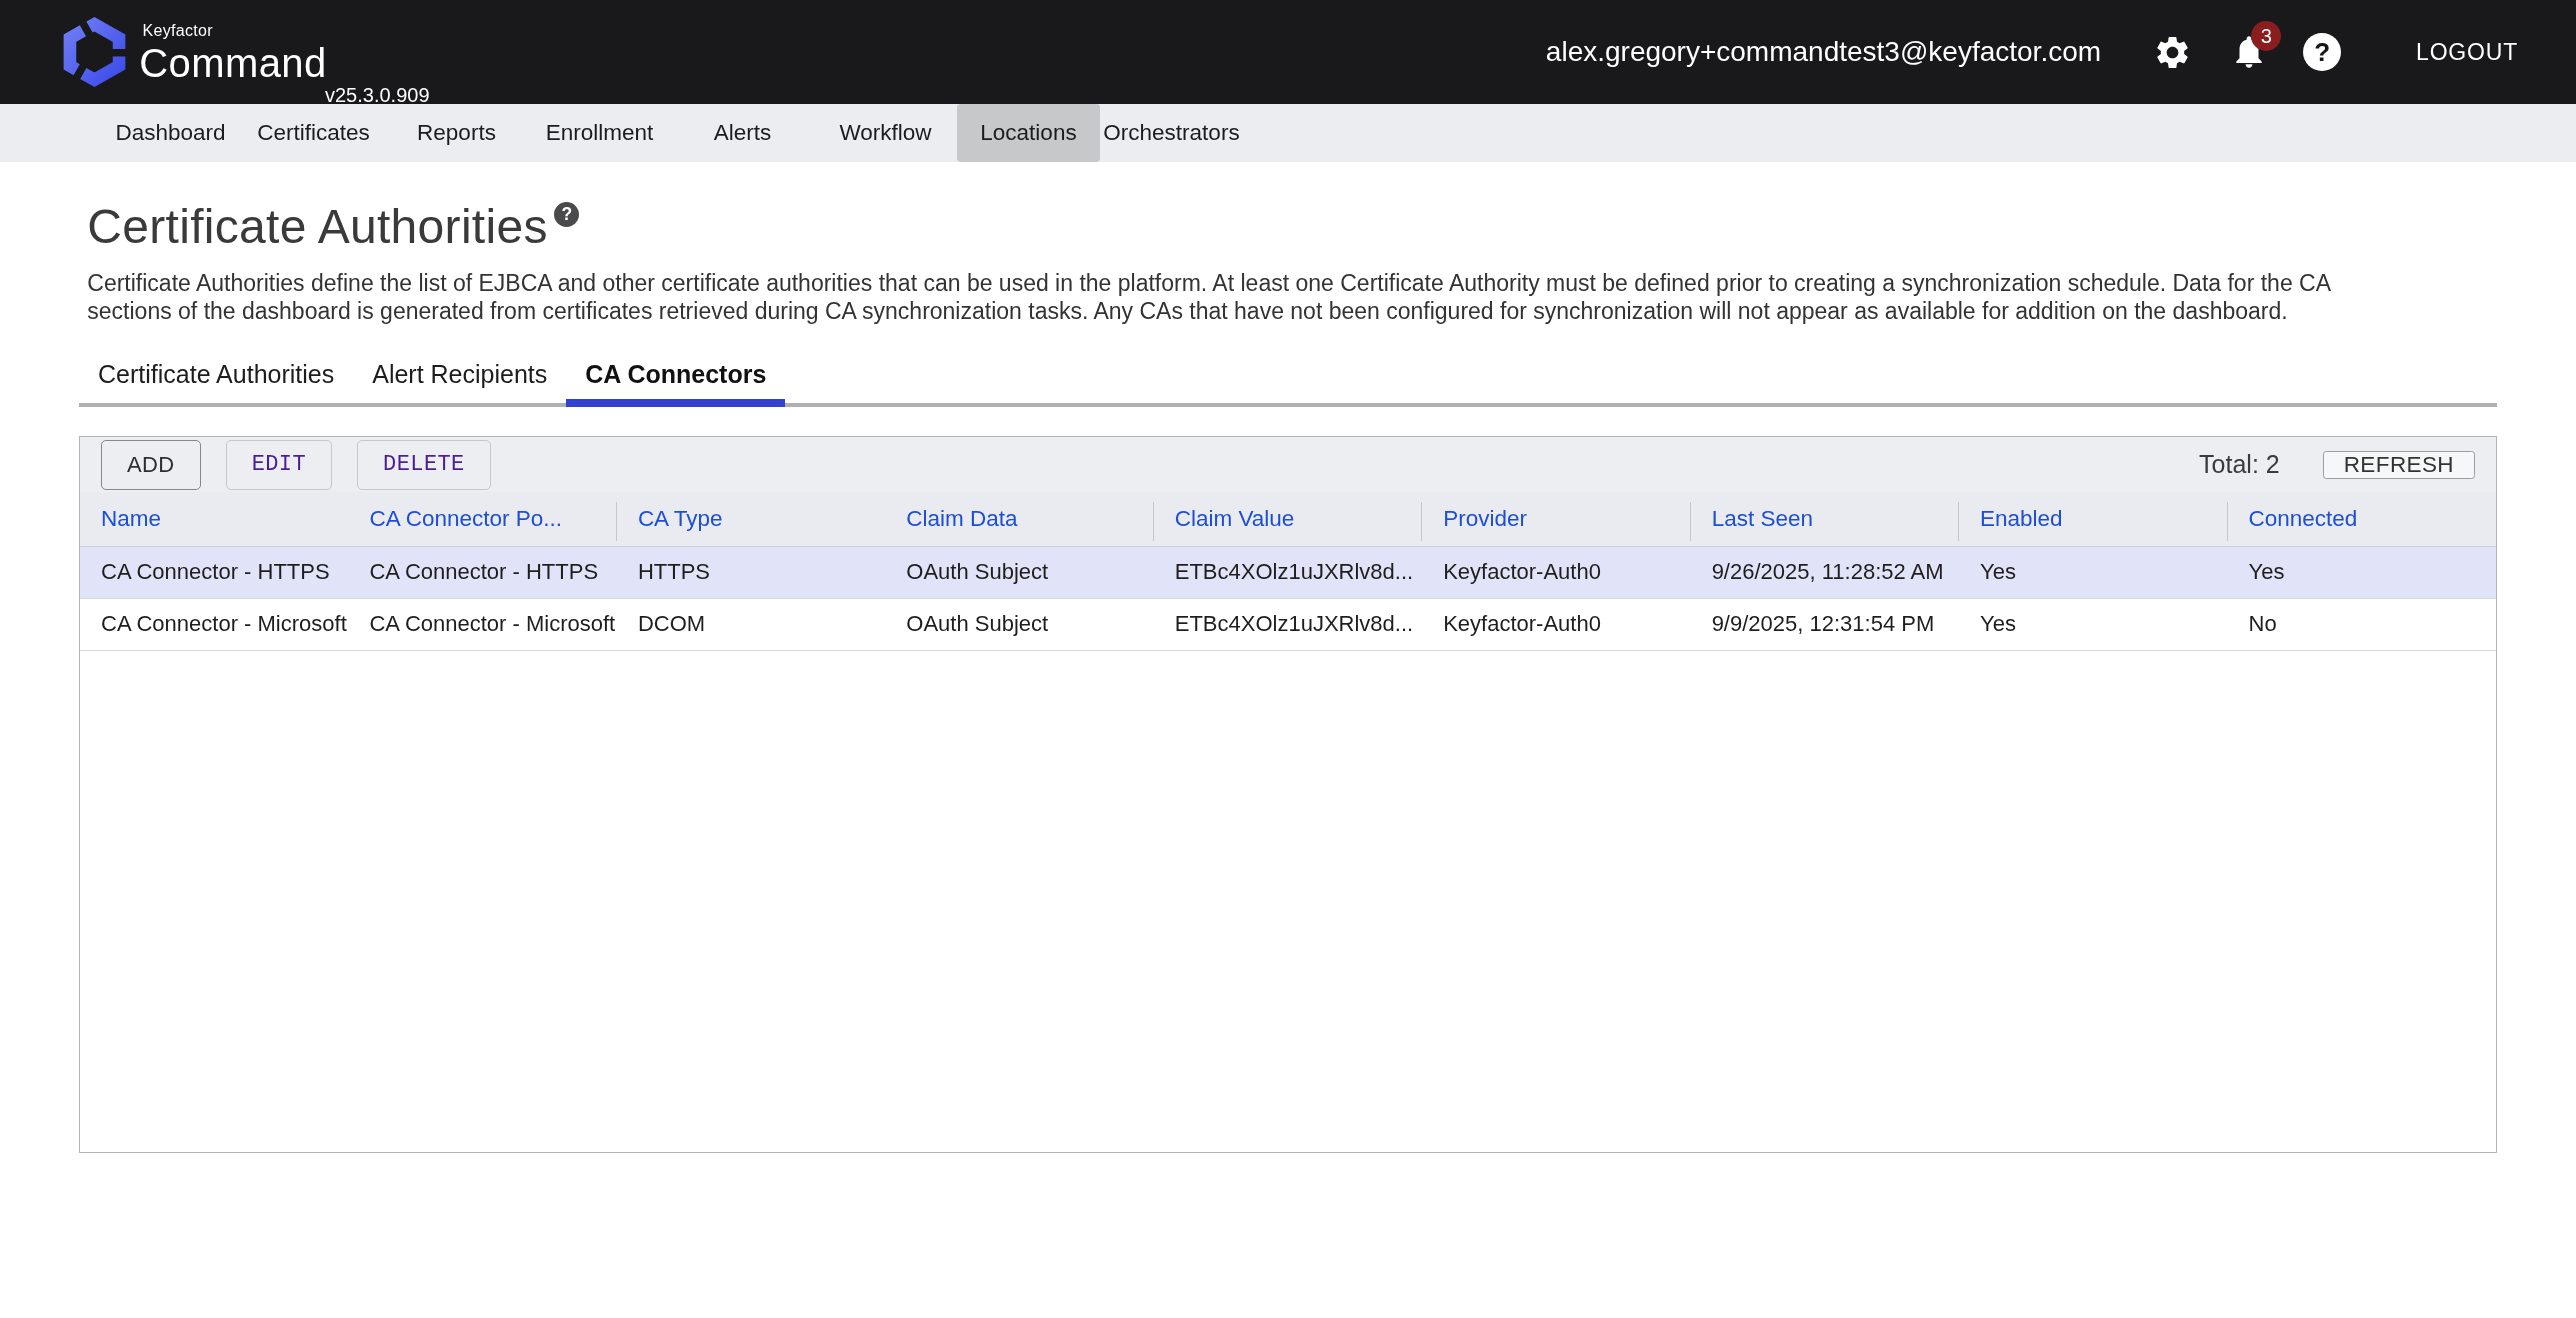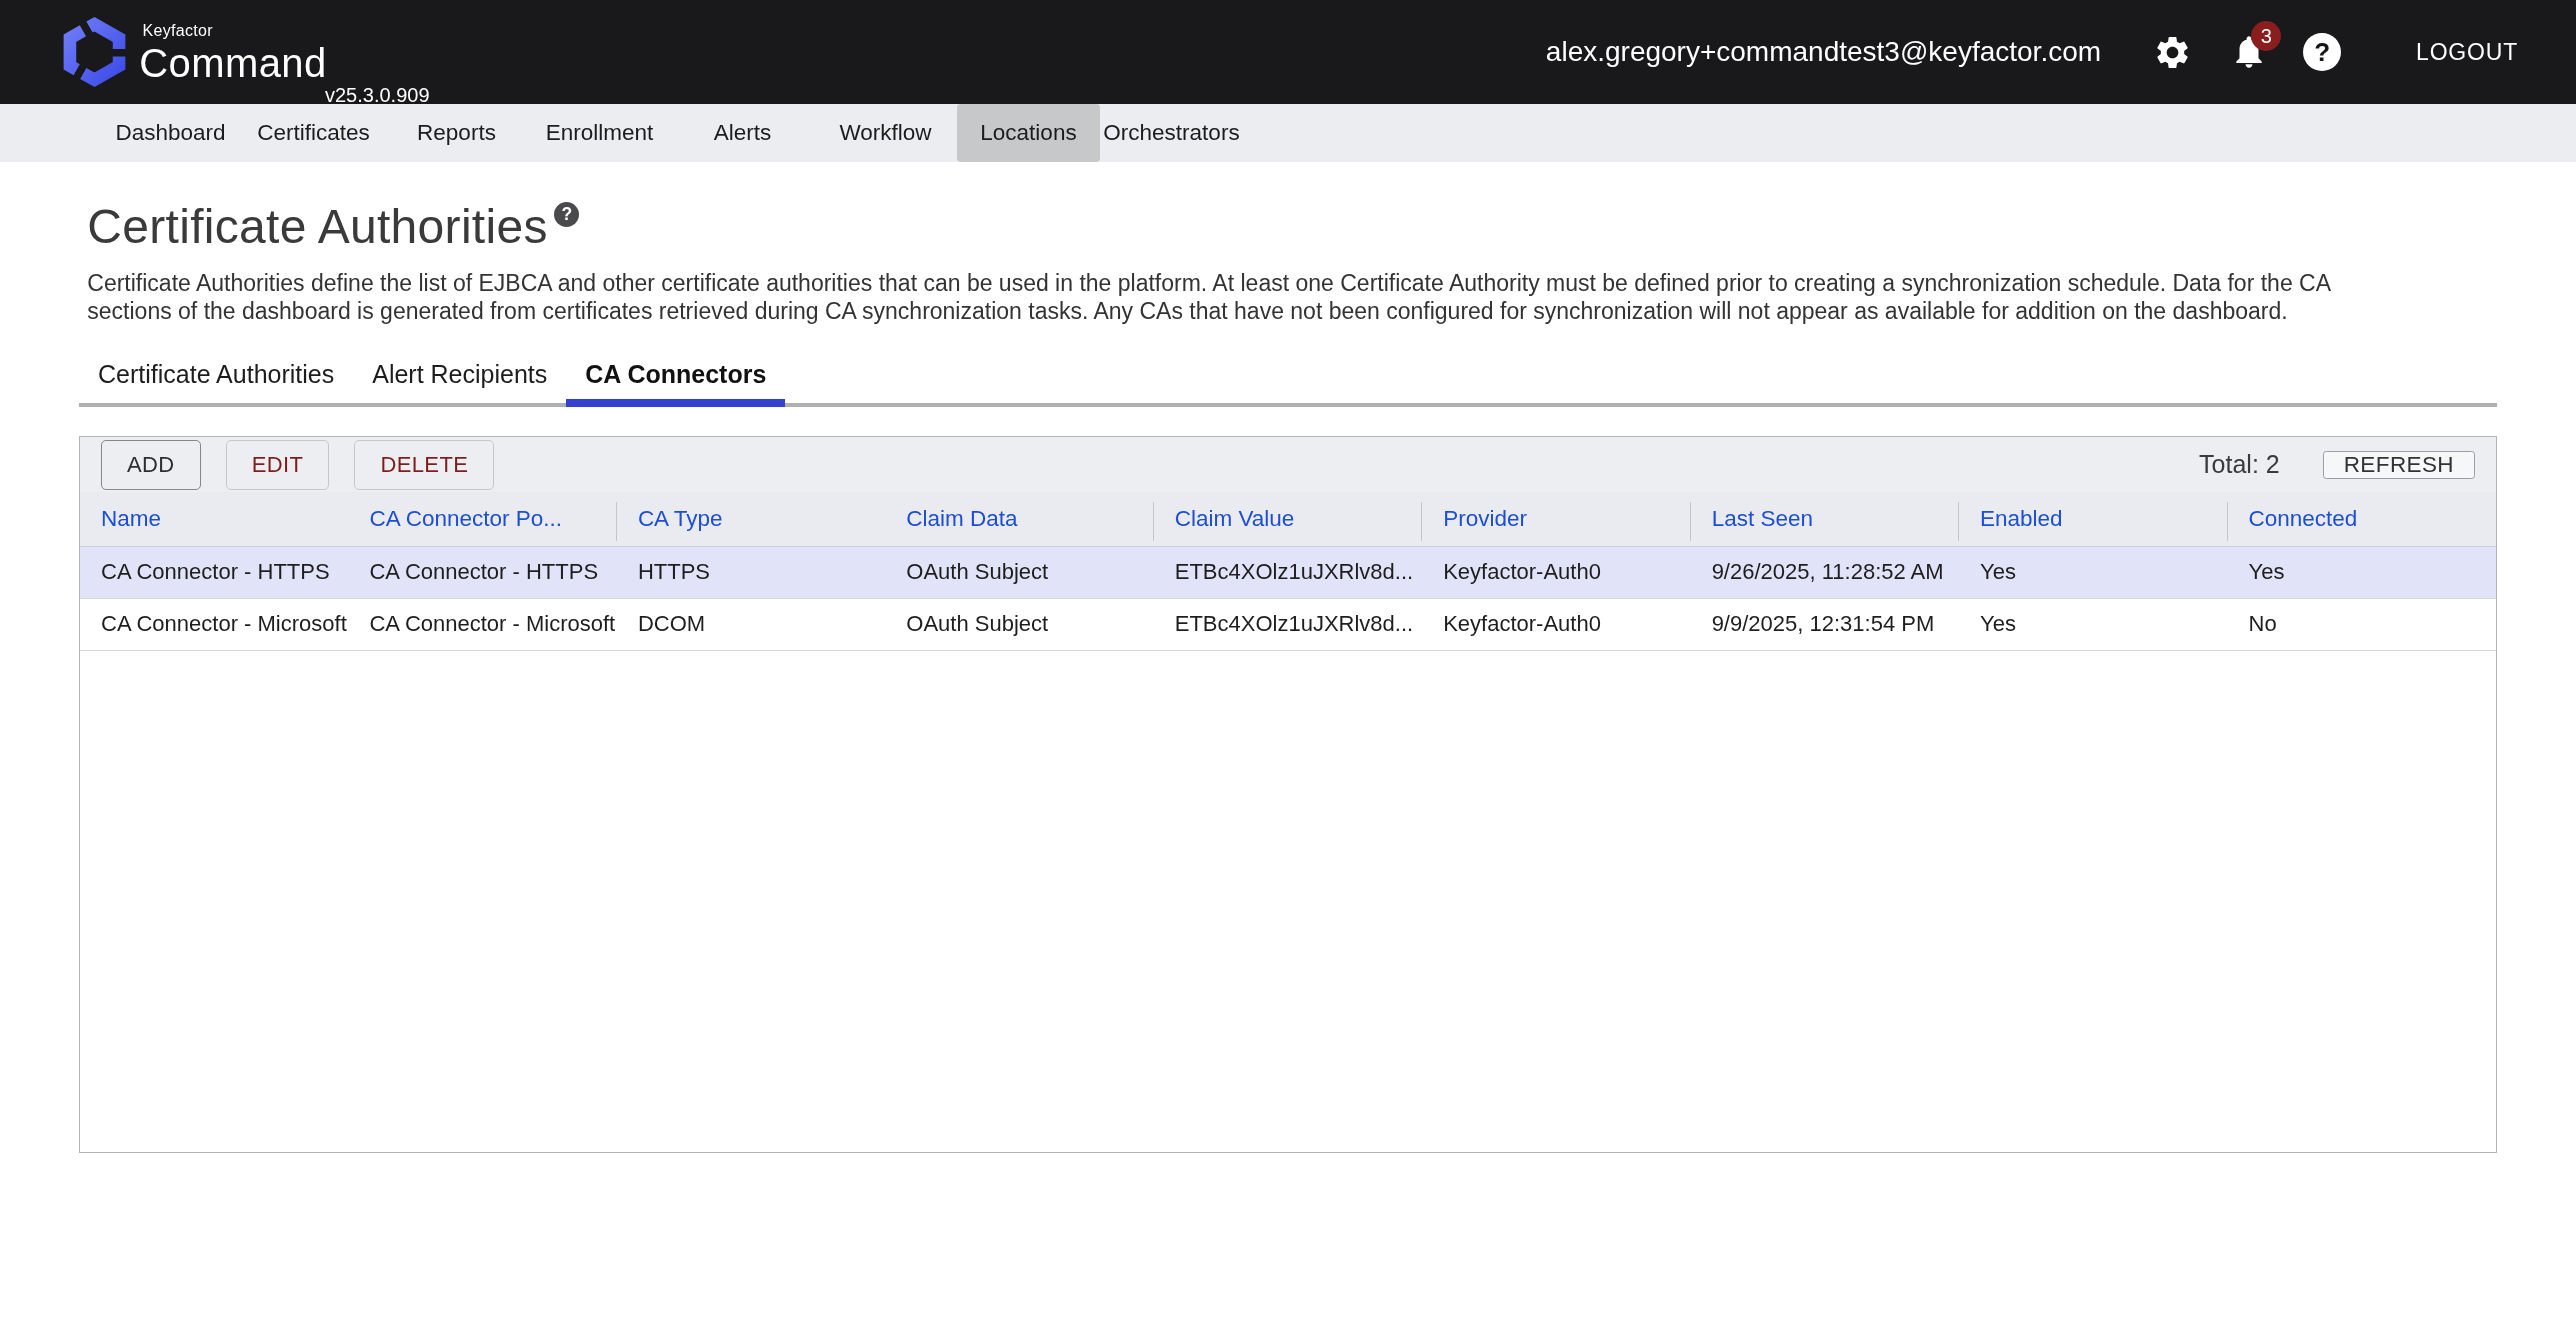--- a/index.html
+++ b/index.html
@@ -55,21 +55,21 @@
                        background:#3440cf; }
 
   
   .panel { margin-top:29px; width:2418px; height:717px; border:0.8px solid #b2b4b8;
            background:#fff; display:flex; flex-direction:column; }
   .toolbar { height:55px; background:#eceef2; display:flex; align-items:center;
              padding:0 21px; flex:none; }
   .btn { height:50px; padding:0 25px; font-size:22px; letter-spacing:0.4px; border-radius:5px;
          background:transparent; border:0.8px solid #85878b; color:#2e2e2e; cursor:pointer;
          font-family:"Liberation Sans",sans-serif; margin-right:25px; }
-  .btn[aria-disabled="true"] { border-color:#c5c7cb; color:#7f1d1d; cursor:default; }
+  .btn[aria-disabled="true"] { border-color:#c5c7cb; color:#4c1d95; cursor:default;font-family:Liberation Mono, monospace; }
   .toolbar-right { margin-left:auto; display:flex; align-items:center; }
   .total { font-size:25px; color:#3a3a3a; margin-right:43px; }
   .btn-refresh { height:28px; padding:0 20px; font-size:22.5px; border-radius:3.3px;
                  background:#f6f7f9; border:0.8px solid #9b9da1; color:#333;
                  cursor:pointer; font-family:"Liberation Sans",sans-serif; letter-spacing:0.4px; }
 
   table { width:100%; border-collapse:collapse; table-layout:fixed; }
   thead th { background:#e9ebf0; height:54px; text-align:left; padding-left:21px;
              font-size:22.5px; font-weight:400; color:#1d4ed8; position:relative;
              border-bottom:0.8px solid #cfd1d5; overflow:hidden; white-space:nowrap; cursor:pointer; }

